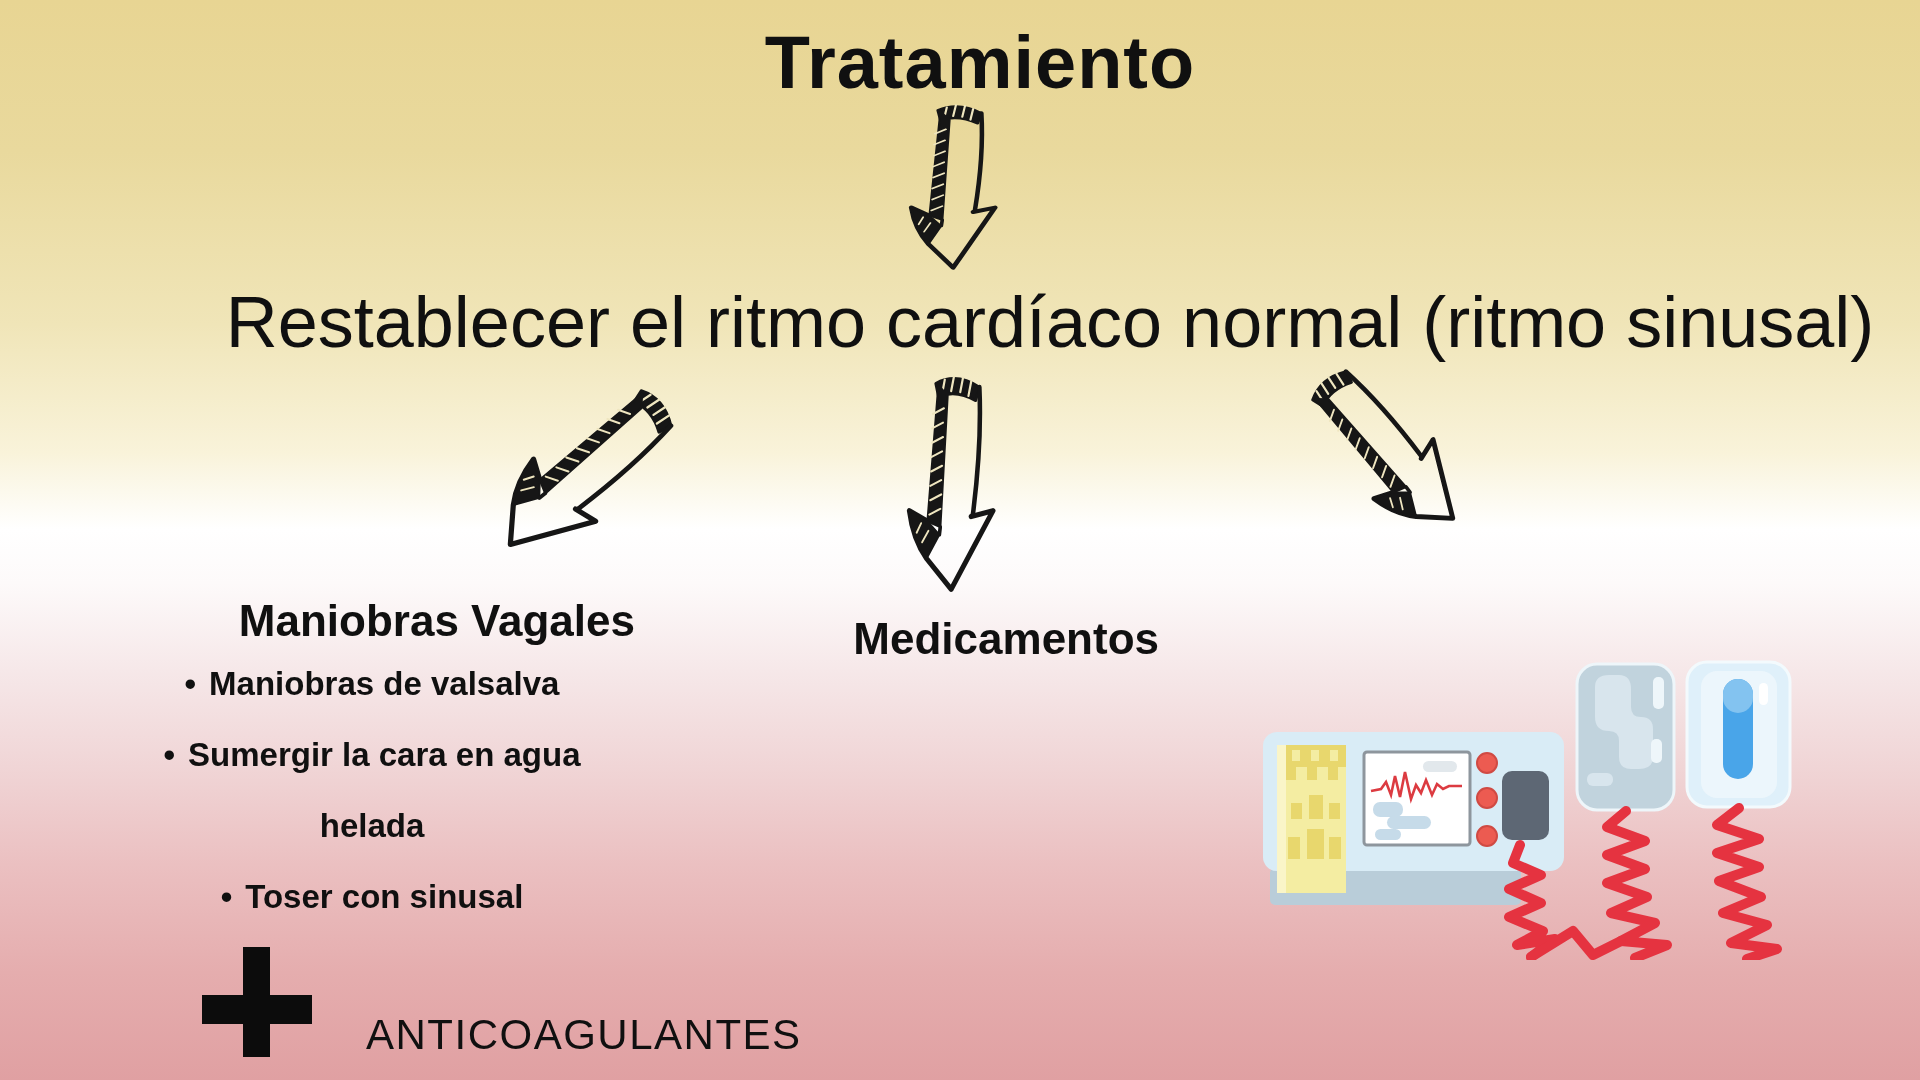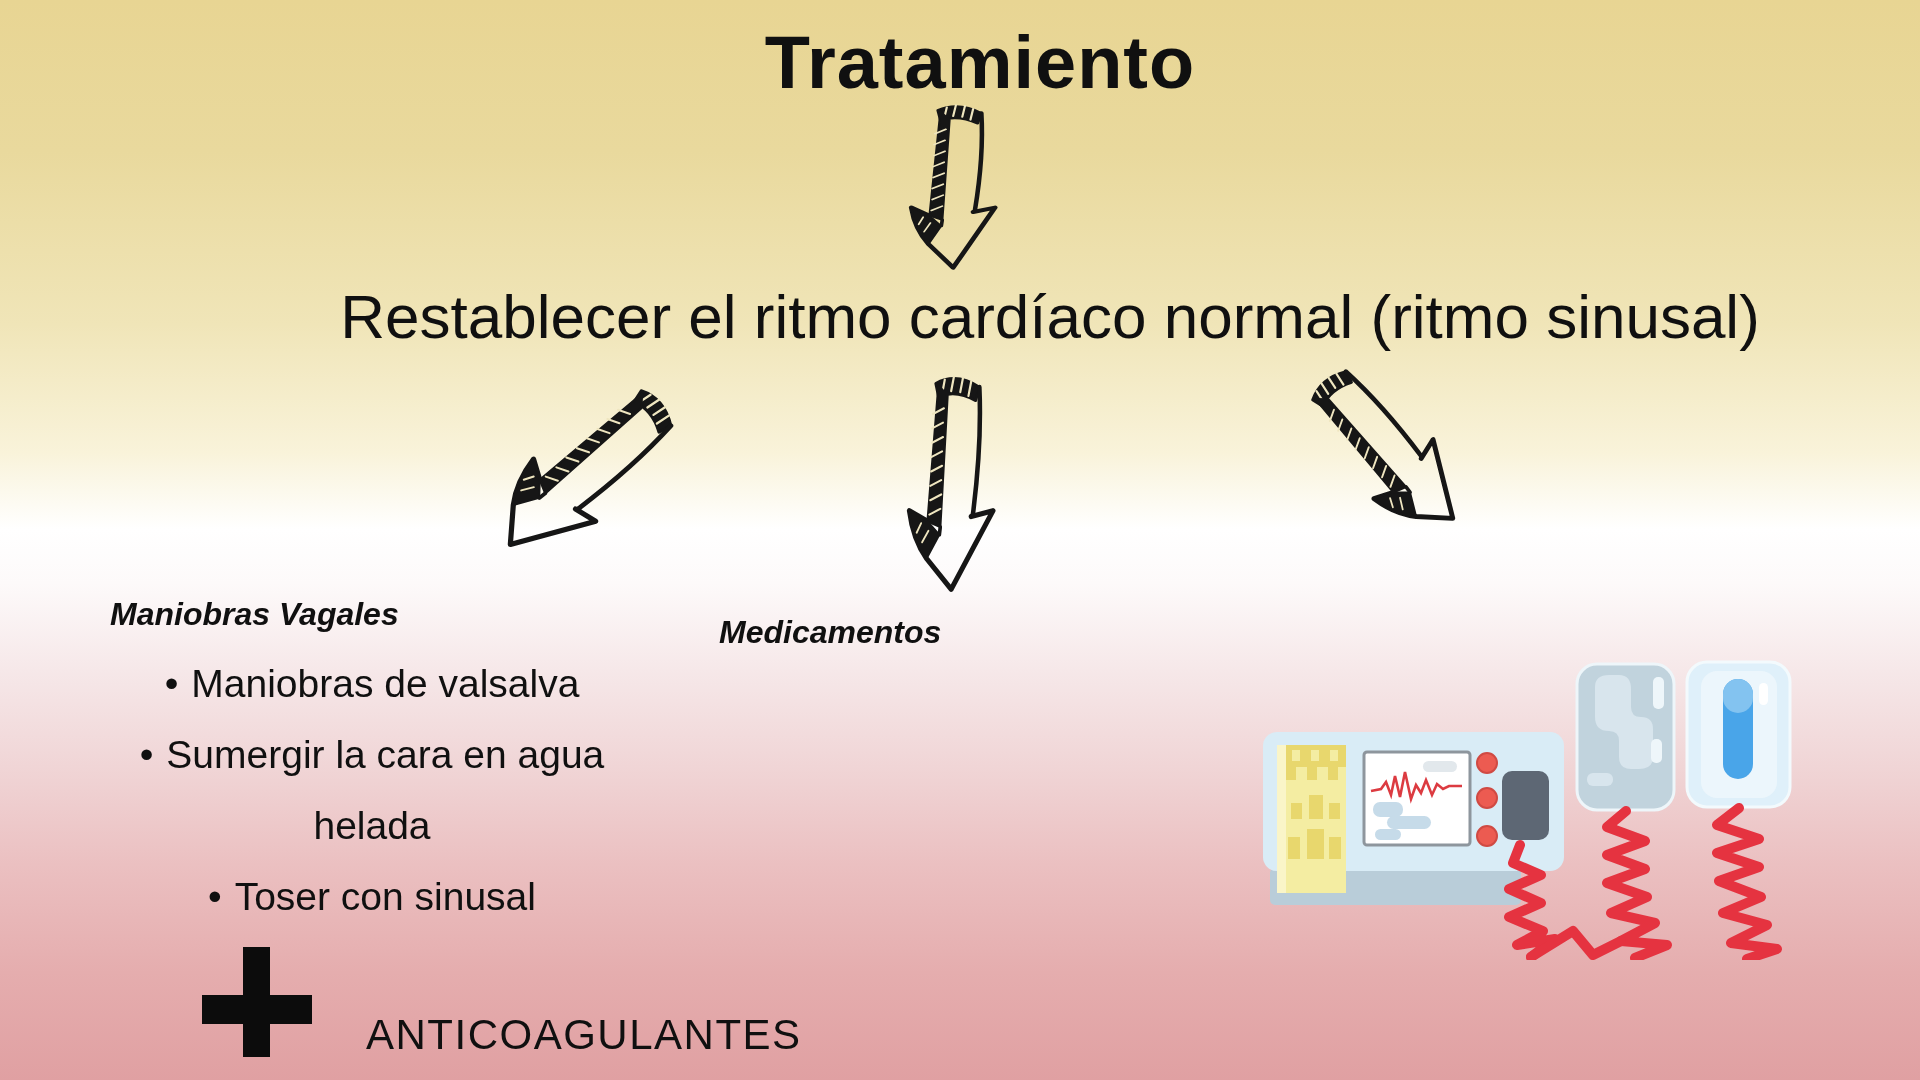--- a/index.html
+++ b/index.html
@@ -6,23 +6,23 @@
   .stage{
     position:relative;width:1920px;height:1080px;overflow:hidden;
     font-family:"Liberation Sans",sans-serif;color:#101010;
     background:linear-gradient(180deg,
       #e8d593 0%, #e9d99d 14%, #f0e5b8 30%, #f9f3da 42%,
       #ffffff 49%, #fdfafa 54%, #f6e8e9 62%, #f0d5d6 71%,
       #ebc0c1 80%, #e5adae 90%, #e0a0a2 100%);
   }
   .abs{position:absolute;}
   .title{font-size:74px;font-weight:bold;text-align:center;letter-spacing:1px;}
-  .subtitle{font-size:62px;text-align:center;}
-  .col-h{font-size:32px;font-weight:bold;text-align:left;font-style:italic;}
-  .col-list{font-size:39px;line-height:71px;text-align:center;}
+  .subtitle{font-size:72px;text-align:center;}
+  .col-h{font-size:44px;font-weight:bold;text-align:right;}
+  .col-list{font-size:33px;line-height:71px;text-align:center;font-weight:bold;}
   .bullet{margin-right:13px;}
   .anticoag{font-size:42px;letter-spacing:1.5px;}
   .plus-wrap{width:110px;height:110px;}
   .plus-wrap .pv{position:absolute;left:41px;top:0;width:27px;height:110px;background:#0c0c0c;}
   .plus-wrap .ph{position:absolute;left:0;top:48px;width:110px;height:29px;background:#0c0c0c;}
   svg.arrow{position:absolute;overflow:visible;}
   .rot45{transform:rotate(45deg);}
   .rotm45{transform:rotate(-45deg);}
 </style>
 </head>

